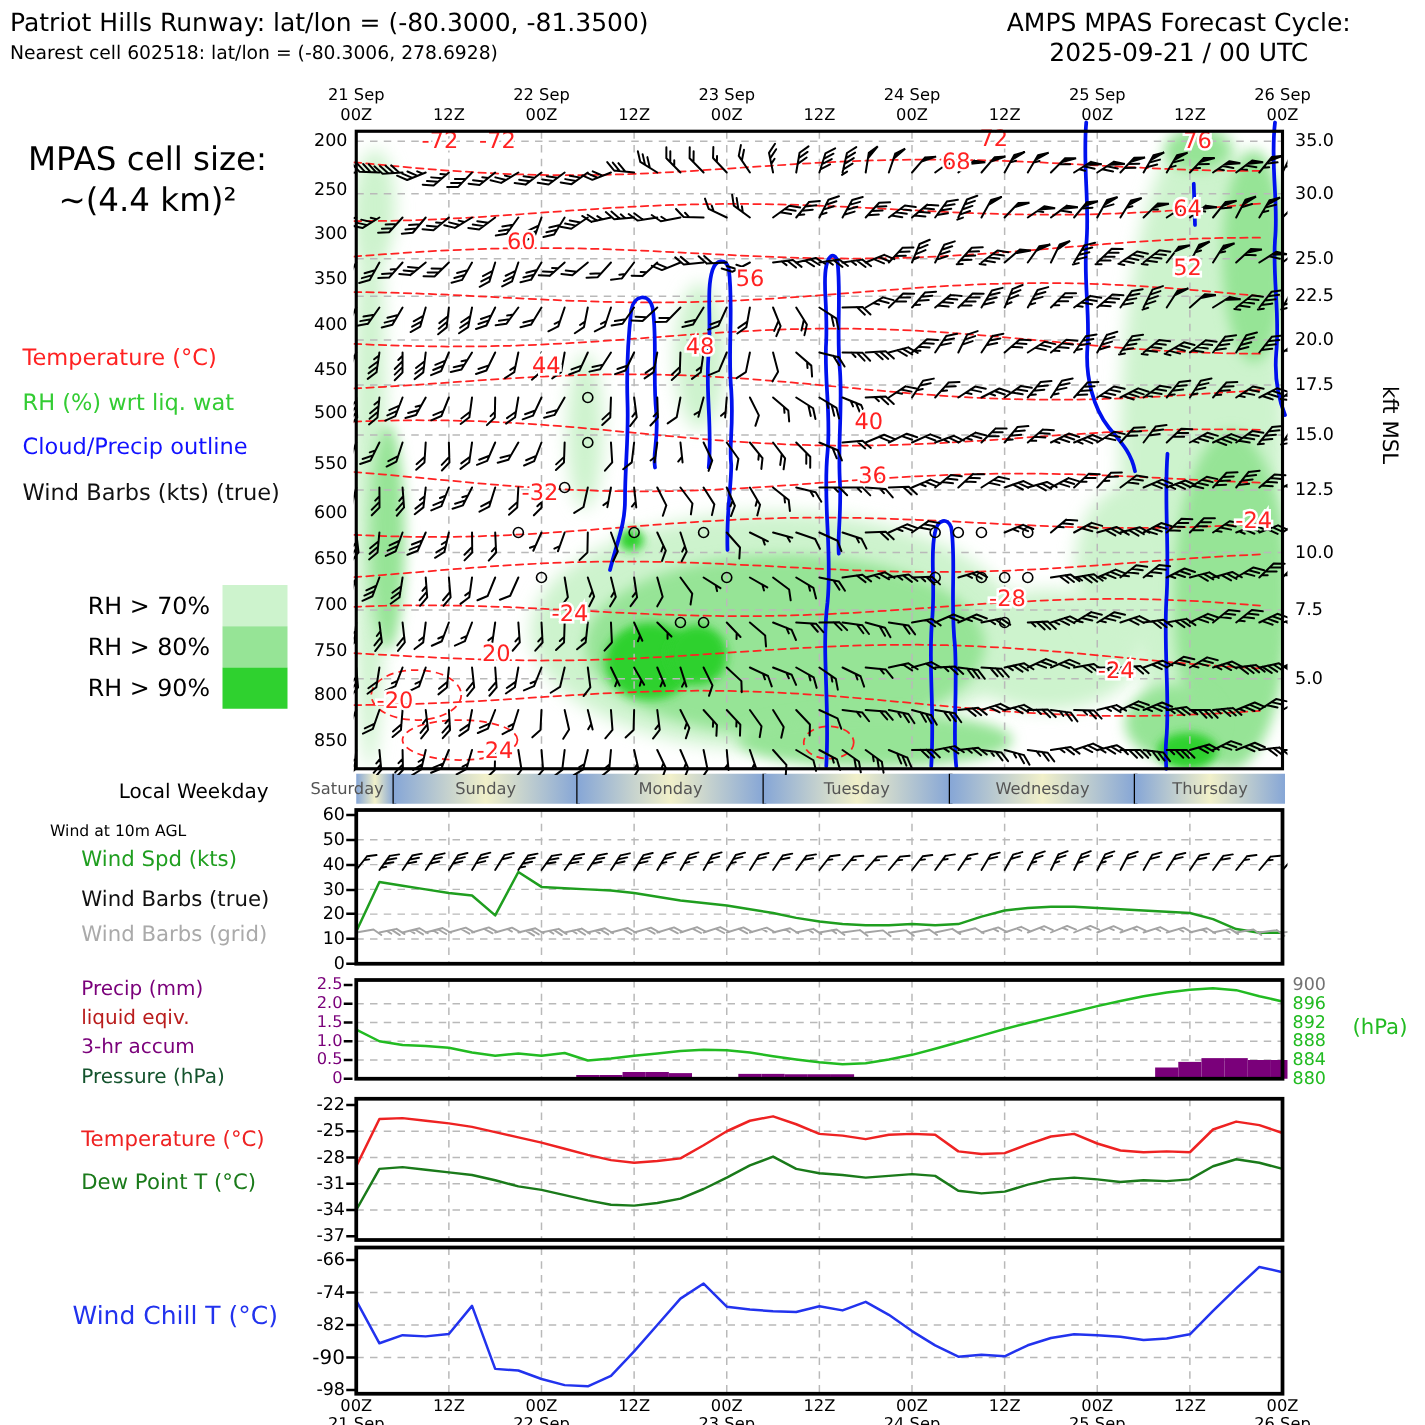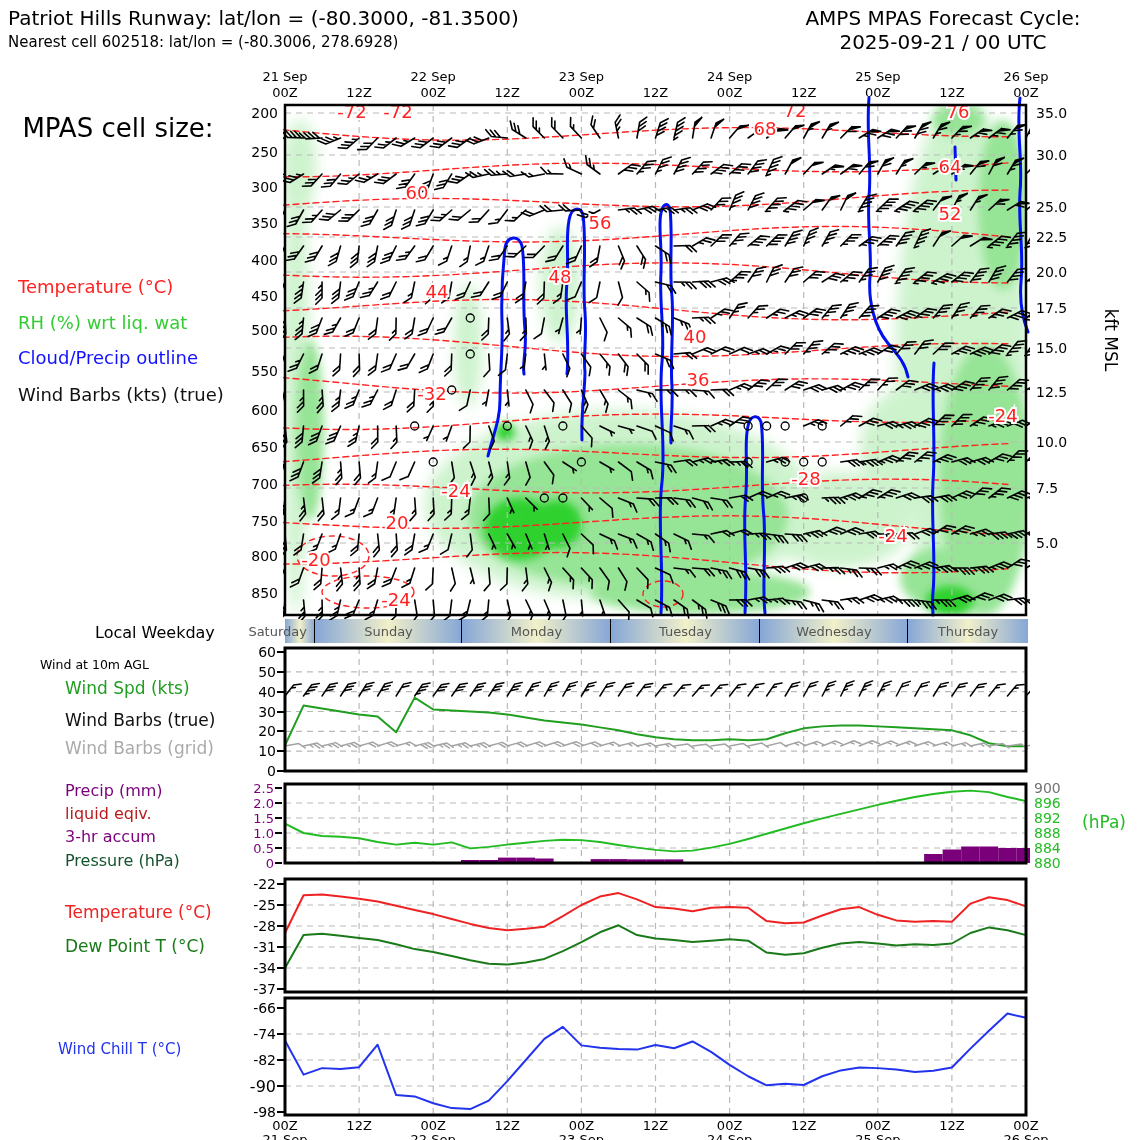--- a/index.html
+++ b/index.html
@@ -25,38 +25,53 @@
 <div id="stage">
 
 <div class="abs title" style="left:8px;top:6px">Patriot Hills Runway: lat/lon = (-80.3000, -81.3500)</div>
 <div class="abs subtitle" style="left:8px;top:33px">Nearest cell 602518: lat/lon = (-80.3006, 278.6928)</div>
 <div class="abs rtitle" style="left:758px;top:6px">
   <div>AMPS MPAS Forecast Cycle:</div>
   <div>2025-09-21 / 00 UTC</div>
 </div>
 <div class="abs mpas" style="left:8px;top:112px">
   <div>MPAS cell size:</div>
+  <div>~(4.4 km)²</div>
 </div>
 <div class="abs leg" style="left:18px;top:276px;color:#ff2222">Temperature (°C)</div>
 <div class="abs leg" style="left:18px;top:312px;color:#33cc33">RH (%) wrt liq. wat</div>
 <div class="abs leg" style="left:18px;top:347px;color:#1111ff">Cloud/Precip outline</div>
 <div class="abs leg" style="left:18px;top:384px;color:#111">Wind Barbs (kts) (true)</div>
+<div class="abs" style="left:30px;top:468px" id="rhLegend">
+      <div class="rhrow">
+        <div class="rhlab">RH &gt; 70%</div>
+        <div class="swatch" style="background: rgb(205, 243, 205);"></div>
+      </div>
+      <div class="rhrow">
+        <div class="rhlab">RH &gt; 80%</div>
+        <div class="swatch" style="background: rgb(150, 228, 150);"></div>
+      </div>
+      <div class="rhrow">
+        <div class="rhlab">RH &gt; 90%</div>
+        <div class="swatch" style="background: rgb(47, 209, 47);"></div>
+      </div>
+    </div>
 
 <div class="abs" style="left:95px;top:623px;font-size:16px">Local Weekday</div>
 <div class="abs" style="left:40px;top:657px;font-size:12.5px">Wind at 10m AGL</div>
 <div class="abs" style="left:65px;top:678px;font-size:17px;color:#1f9e1f">Wind Spd (kts)</div>
 <div class="abs" style="left:65px;top:710px;font-size:17px;color:#111">Wind Barbs (true)</div>
 <div class="abs" style="left:65px;top:738px;font-size:17px;color:#aaa">Wind Barbs (grid)</div>
 <div class="abs" style="left:65px;top:781px;font-size:16px;color:#7a007a">Precip (mm)</div>
 <div class="abs" style="left:65px;top:804px;font-size:16px;color:#b91c1c">liquid eqiv.</div>
 <div class="abs" style="left:65px;top:827px;font-size:16px;color:#7a007a">3-hr accum</div>
 <div class="abs" style="left:65px;top:851px;font-size:16px;color:#14532d">Pressure (hPa)</div>
 <div class="abs" style="left:65px;top:902px;font-size:17px;color:#ee2222">Temperature (°C)</div>
 <div class="abs" style="left:65px;top:936px;font-size:17px;color:#1a7a1a">Dew Point T (°C)</div>
-<div class="abs" style="left:58px;top:1040px;font-size:15px;color:#2233ee">Wind Chill T (°C)</div>
+<div class="abs" style="left:58px;top:1040px;font-size:20px;color:#2233ee">Wind Chill T (°C)</div>
 <div class="abs" style="left:1080px;top:330px;font-size:17px;transform:rotate(90deg)">kft MSL</div>
 <div class="abs" style="left:1082px;top:812px;font-size:17px;color:#22bb22">(hPa)</div>
 
 <div class="abs" style="left:285px;top:619px;width:741px;height:24px;overflow:visible" id="dayStrip">
       <div class="daycell" style="position: absolute; left: 0px; width: 30px; overflow: visible; top: 0px; height: 100%;">
         <span class="dayname" style="position: absolute; right: 8px;">Saturday</span>
       </div>
       <div class="daysep" style="left: 29px;"></div>
       <div class="daycell" style="position: absolute; left: 30px; width: 147px; overflow: visible; top: 0px; height: 100%;">
         <span class="dayname">Sunday</span>

